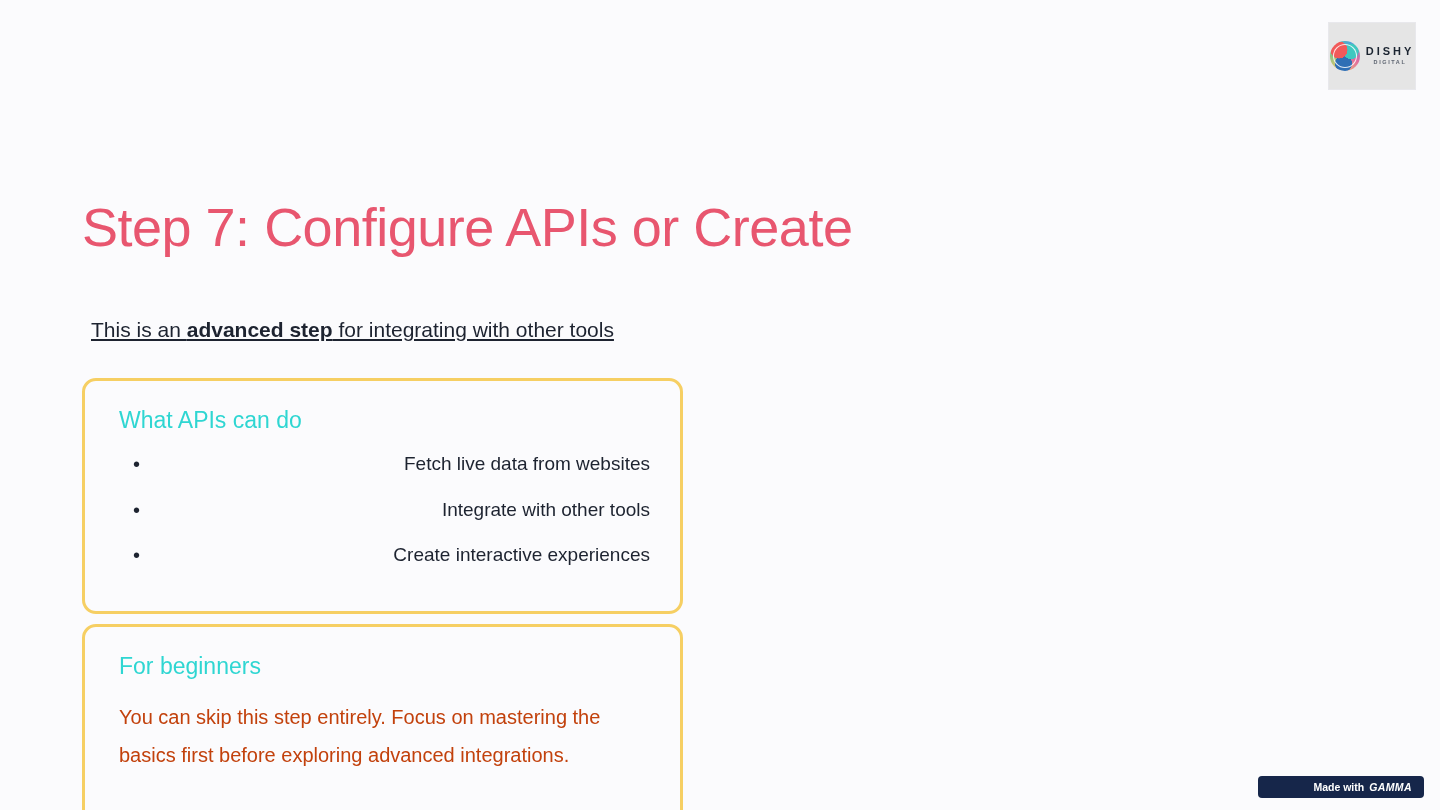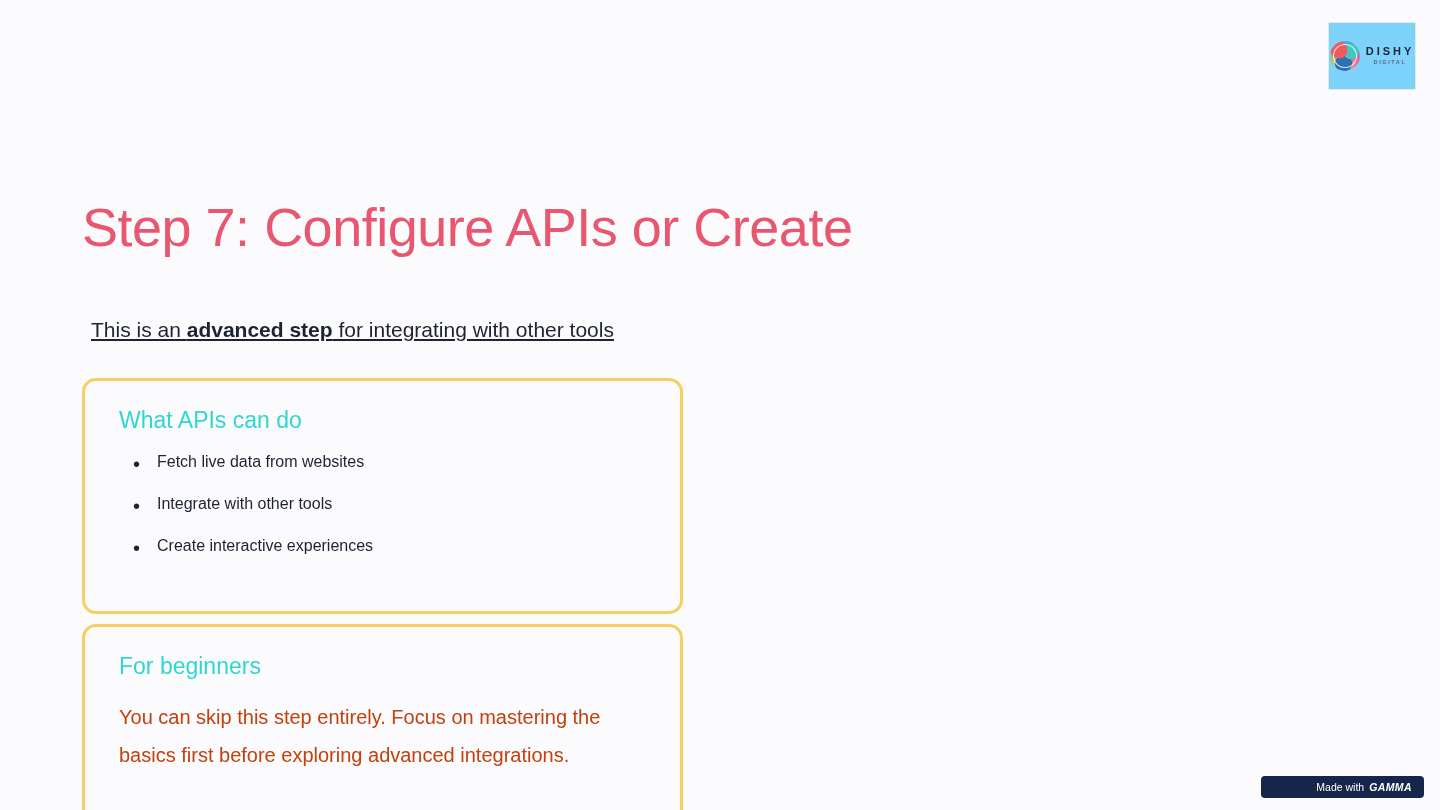--- a/index.html
+++ b/index.html
@@ -14,21 +14,21 @@
     position: relative;
   }
 
   
   .logo-box {
     position: absolute;
     top: 22px;
     right: 24px;
     width: 88px;
     height: 68px;
-    background: #7dd3fc;
+    background: #e5e5e5;
     border: 1px solid #e8e8ec;
     display: flex;
     align-items: center;
     justify-content: center;
     gap: 6px;
   }
   .logo-mark {
     width: 30px;
     height: 30px;
     border-radius: 50%;
@@ -113,26 +113,27 @@
     padding: 26px 30px 30px 34px;
   }
   .card-title {
     font-size: 23px;
     color: #2fd6d2;
     font-weight: 400;
     margin-bottom: 18px;
   }
   .card ul { list-style: none; }
   .card li {
-    font-size: 16px;
+    font-size: 19px;
     color: #1d2330;
     line-height: 1.3;
     margin-bottom: 21px;
     padding-left: 38px;
     position: relative;
+    text-align: right;
   }
   .card li:last-child { margin-bottom: 0; }
   .card li::before {
     content: "•";
     position: absolute;
     left: 14px;
     top: -1px;
     font-size: 20px;
     color: #1d2330;
   }
@@ -151,21 +152,21 @@
     padding: 0 12px;
     background: #16264a;
     border-radius: 4px;
     display: flex;
     align-items: center;
     gap: 5px;
     color: #ffffff;
     font-size: 10.5px;
     font-weight: 700;
   }
-  .gamma-badge .gw { font-weight: 400; margin-left: 43px; }
+  .gamma-badge .gw { font-weight: 700; margin-left: 43px; }
   .gamma-badge .gm {
     font-weight: 800;
     letter-spacing: 0.4px;
     font-style: italic;
   }
 </style>
 </head>
 <body>
 
 <div class="logo-box">

